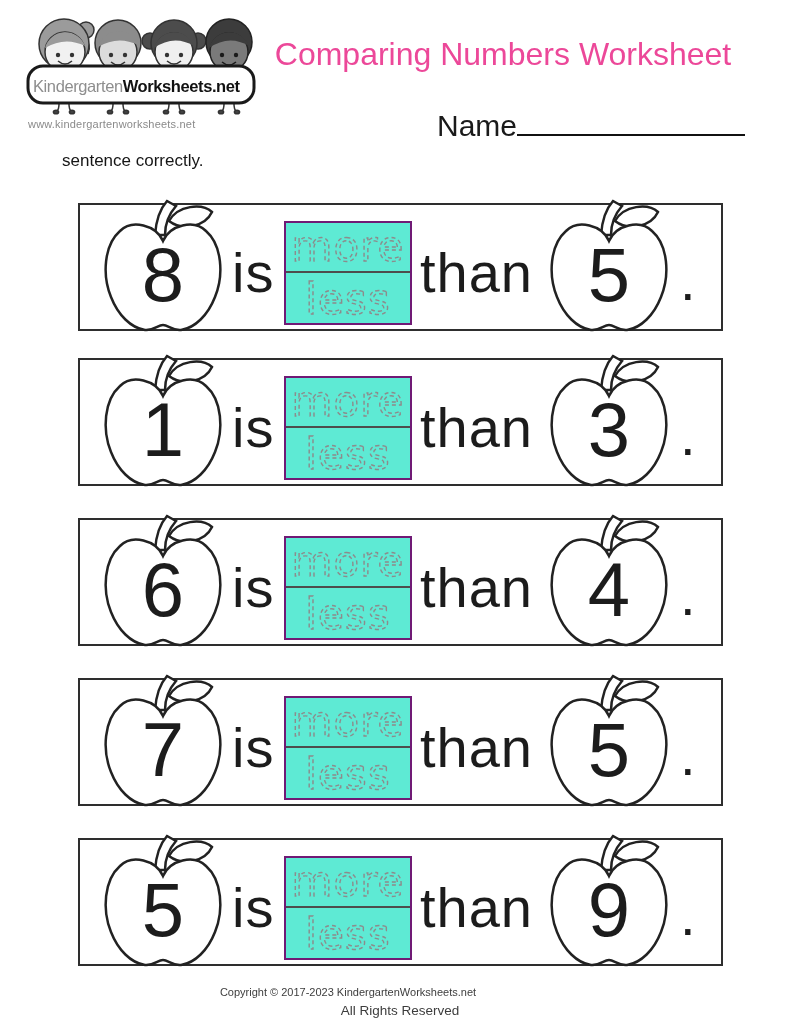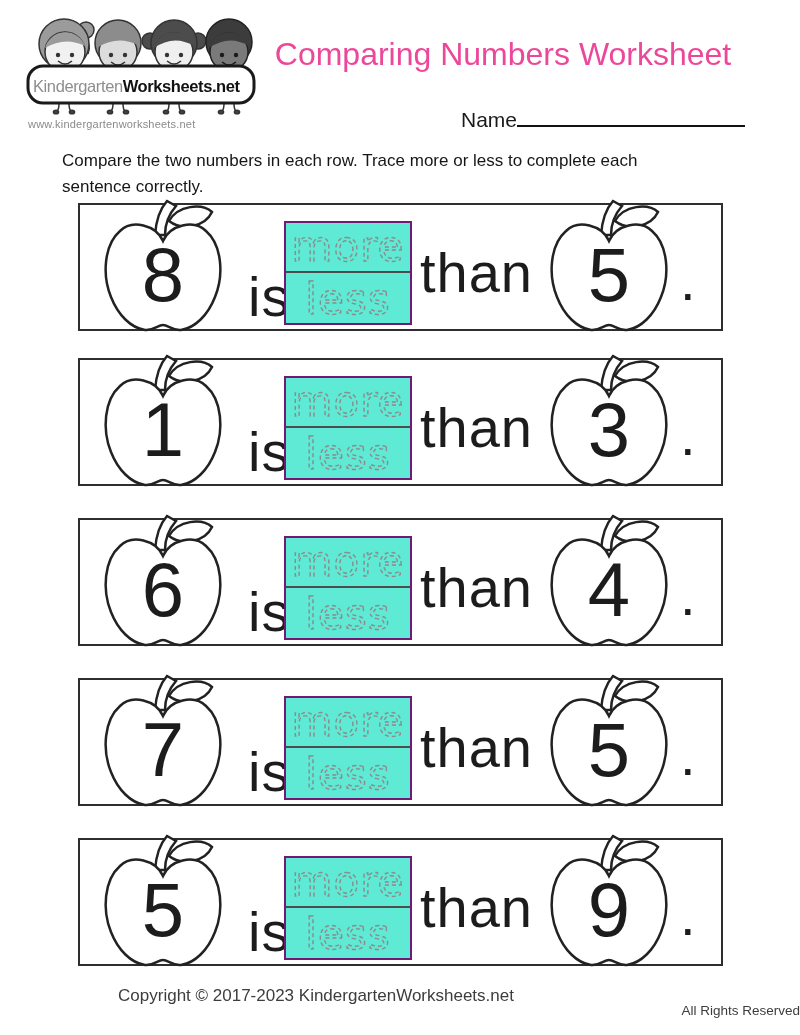--- a/index.html
+++ b/index.html
@@ -6,56 +6,56 @@
   body{
     width:800px;height:1035px;background:#ffffff;position:relative;
     font-family:"Liberation Sans",sans-serif;color:#1a1a1a;overflow:hidden;
   }
   .abs{position:absolute;}
 
   
   .logo-svg{left:26px;top:14px;width:232px;height:104px;}
   .logo-url{left:28px;top:118px;width:250px;font-size:11px;color:#8a8a8a;letter-spacing:.2px;}
   .page-title{left:264px;top:36px;width:478px;text-align:center;font-size:32px;color:#ec4899;}
-  .name-row{left:461px;top:104px;font-size:21px;line-height:1;}
+  .name-row{left:437px;top:104px;font-size:30px;line-height:1;}
   .name-underline{display:inline-block;width:228px;height:1em;border-bottom:2.5px solid #111;}
 
   
   .instructions{left:62px;top:148px;width:692px;font-size:17px;line-height:26px;color:#161616;}
 
   
   .rows{left:78px;top:203px;width:645px;}
   .row{
     position:relative;height:128px;box-sizing:border-box;
     border:2px solid #2e2e2e;background:#fff;margin-bottom:32px;
   }
   .row:nth-child(1){margin-bottom:27px;}
   .row:last-child{margin-bottom:0;}
   .apple{position:absolute;width:134px;height:144px;top:-8px;}
   .apple-left{left:16px;}
   .apple-right{left:462px;}
   .apple-num{font-family:"Liberation Sans",sans-serif;}
   .word{position:absolute;top:40px;font-size:56px;line-height:1;color:#1c1c1c;letter-spacing:1px;}
-  .word-is{left:168px;margin-top:24px;}
+  .word-is{left:152px;}
   .word-than{left:340px;}
   .period{position:absolute;left:600px;top:48px;font-size:56px;line-height:1;color:#1c1c1c;}
   .trace-box{
     position:absolute;left:204px;top:16px;width:128px;height:104px;
     box-sizing:border-box;border:2px solid #701a75;background:#5eead4;
   }
   .trace-cell{box-sizing:border-box;height:50px;display:flex;align-items:center;justify-content:center;}
   .trace-cell.top{border-bottom:2px solid #4d4d4d;}
   .trace-text{
     fill:none;stroke:#8c8c8c;stroke-width:1.4px;stroke-dasharray:4 3;
     font-family:"DejaVu Sans",sans-serif;letter-spacing:1px;
   }
 
   
-  .footer-line1{left:0;top:986px;width:632px;text-align:center;font-size:17px;color:#3d3d3d;}
-  .footer-line2{left:0;top:1003px;width:800px;text-align:right;font-size:13.5px;color:#3d3d3d;}
+  .footer-line1{left:0;top:986px;width:632px;text-align:center;font-size:11px;color:#3d3d3d;padding-left:32px;}
+  .footer-line2{left:0;top:1003px;width:800px;text-align:center;font-size:13.5px;color:#3d3d3d;}
 
   .outline{stroke:#222;stroke-width:2.5;fill:#fff;}
 </style>
 </head>
 <body>
 
 <svg class="abs logo-svg" viewBox="0 0 232 104">
 
   <g>
     <circle cx="60" cy="16" r="8" fill="#9b9b9b" stroke="#333" stroke-width="1.5"></circle>
@@ -122,21 +122,20 @@
   </text>
 </svg>
 <div class="abs logo-url">www.kindergartenworksheets.net</div>
 
 <div class="abs page-title">Comparing Numbers Worksheet</div>
 <div class="abs name-row">
   <span>Name</span><span class="name-underline"></span>
 </div>
 
 <div class="abs instructions">
-  <div>Compare the two numbers in each row. Trace more or less to complete each</div>
   <div>sentence correctly.</div>
 </div>
 
 <div class="abs rows">
 
   <div class="row">
     <svg class="apple apple-left" viewBox="0 0 134 144">
       <path class="outline" stroke-width="2" d="M59,38 C60,24 63,13 71,4 L80,9 C73,17 69,27 69,38 Z"></path>
       <path class="outline" stroke-width="2" d="M73,24 C82,8 106,6 116,15 C109,30 86,34 73,24 Z"></path>
       <path class="outline" d="M67,44 C60,28 36,22 24,34 C8,48 6,78 15,100 C22,118 35,131 49,133 C57,134 62,128 67,128 C72,128 77,134 85,133 C99,131 112,118 119,100 C128,78 126,48 110,34 C98,22 74,28 67,44 Z"></path>

